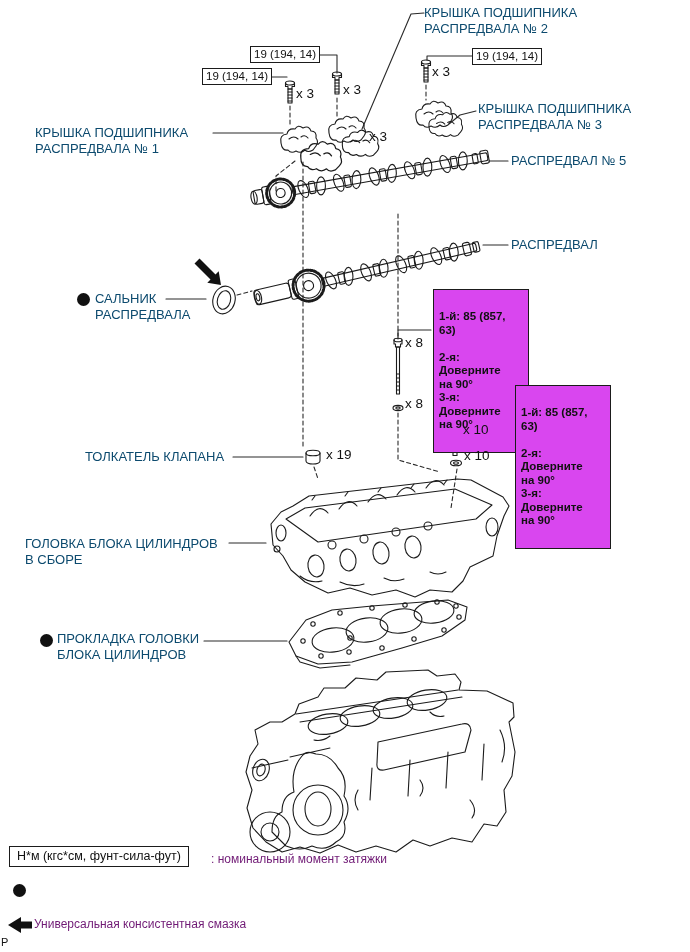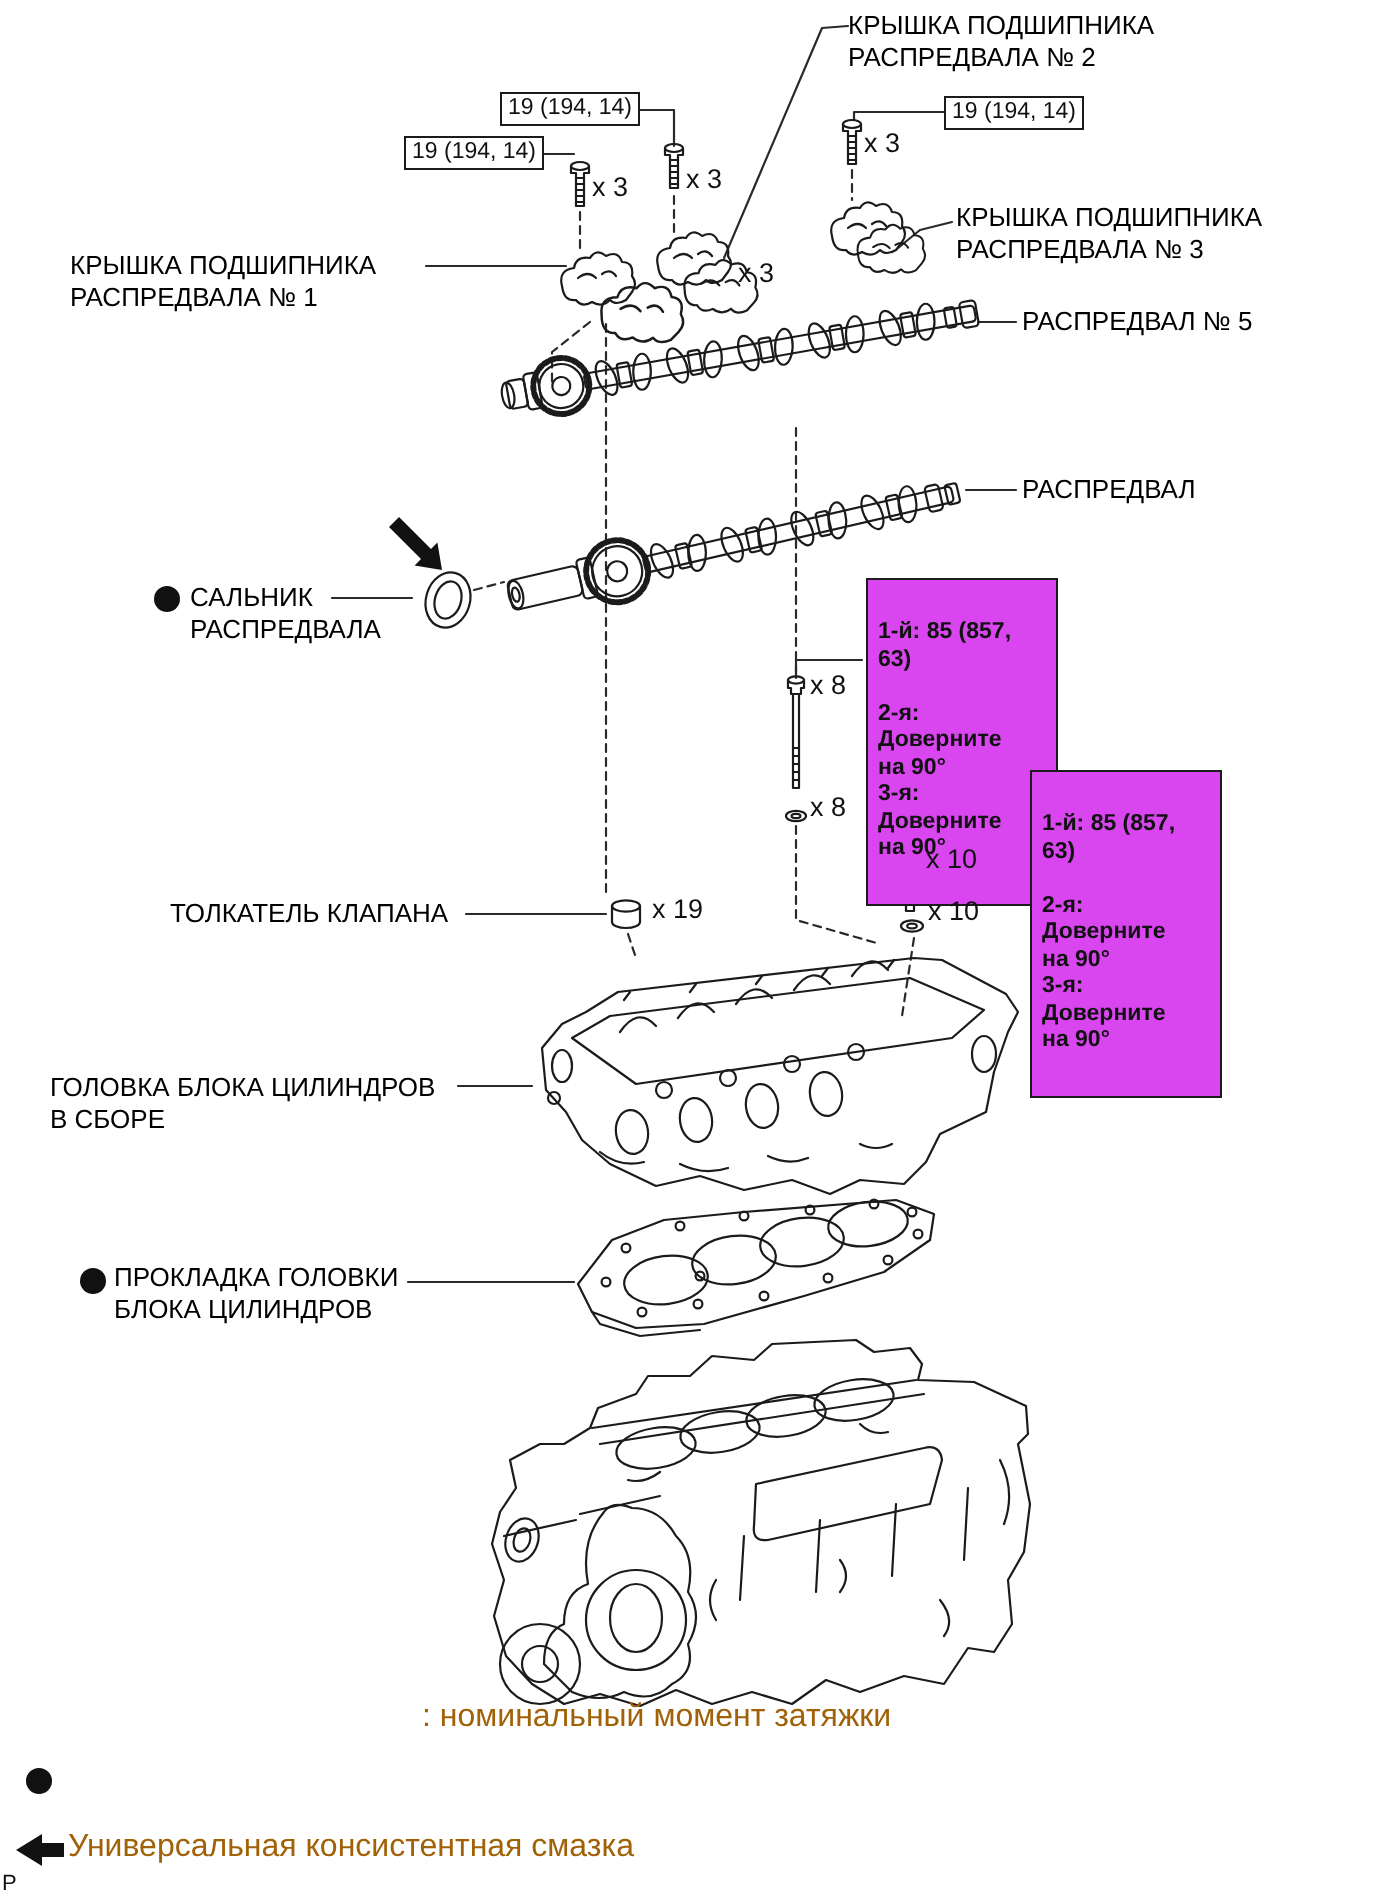--- a/index.html
+++ b/index.html
@@ -1,28 +1,28 @@
 <!DOCTYPE html>
 <html><head>
 <meta charset="utf-8">
 <style>
   html,body{margin:0;padding:0;background:#fff;}
   .stage{position:relative;width:690px;height:952px;background:#fff;overflow:hidden;
          font-family:"Liberation Sans",sans-serif;color:#111;}
   .art{position:absolute;left:0;top:0;}
-  .lbl{position:absolute;font-size:13px;line-height:15.5px;white-space:pre-line;color:#000000;}
+  .lbl{position:absolute;font-size:13px;line-height:15.5px;white-space:pre-line;color:#0c4a6e;}
   .qty{position:absolute;font-size:13.5px;color:#111;}
   .tqbox{position:absolute;border:1.6px solid #1b1b1b;font-size:11.5px;line-height:15px;
          padding:0 3px;min-width:60px;text-align:center;background:#fff;}
   .stagebox{position:absolute;border:1.6px solid #1b1b1b;font-size:11.5px;line-height:13.5px;
          padding:20px 5px;width:84px;white-space:pre-line;background:#d946ef;font-weight:bold;}
   .bullet{position:absolute;width:13px;height:13px;border-radius:50%;background:#111;}
   .legendbox{position:absolute;border:1.5px solid #1b1b1b;font-size:12.5px;line-height:17px;
          padding:1px 7px;background:#fff;}
-  .legendtext{position:absolute;font-size:16px;line-height:16px;color:#a16207;}
+  .legendtext{position:absolute;font-size:12px;line-height:16px;color:#701a75;}
   .pagemark{position:absolute;font-size:11px;color:#111;}
 </style>
 </head>
 <body>
 
 <div class="stage">
 
   <svg class="art" width="690" height="952" viewBox="0 0 690 952" fill="none" stroke="#1b1b1b" stroke-width="1.1" stroke-linecap="round" stroke-linejoin="round">
 
     <defs>
@@ -278,17 +278,18 @@
   <span class="qty" style="left:296px;top:86px;">x 3</span>
   <span class="qty" style="left:343px;top:82px;">x 3</span>
   <span class="qty" style="left:432px;top:64px;">x 3</span>
   <span class="qty" style="left:369px;top:129px;">x 3</span>
   <span class="qty" style="left:405px;top:335px;">x 8</span>
   <span class="qty" style="left:405px;top:396px;">x 8</span>
   <span class="qty" style="left:463px;top:422px;">x 10</span>
   <span class="qty" style="left:464px;top:448px;">x 10</span>
   <span class="qty" style="left:326px;top:447px;">x 19</span>
 
+  <div class="legendbox" style="left:9px;top:846px;">Н*м (кгс*см, фунт-сила-фут)</div>
   <div class="legendtext" style="left:211px;top:851px;">: номинальный момент затяжки</div>
   <span class="bullet" style="left:13px;top:884px;"></span>
   <div class="legendtext" style="left:34px;top:916px;">Универсальная консистентная смазка</div>
   <div class="pagemark" style="left:1px;top:936px;">P</div>
 </div>
 
 </body></html>

